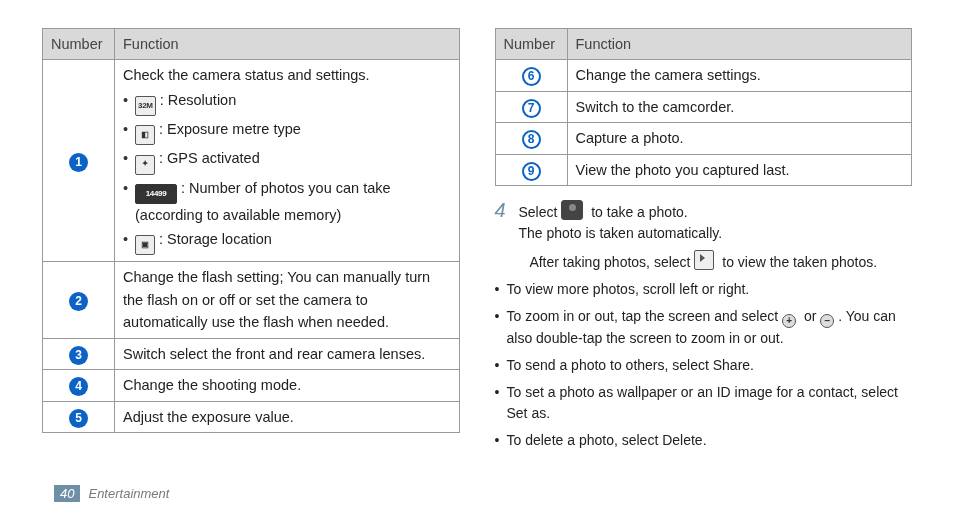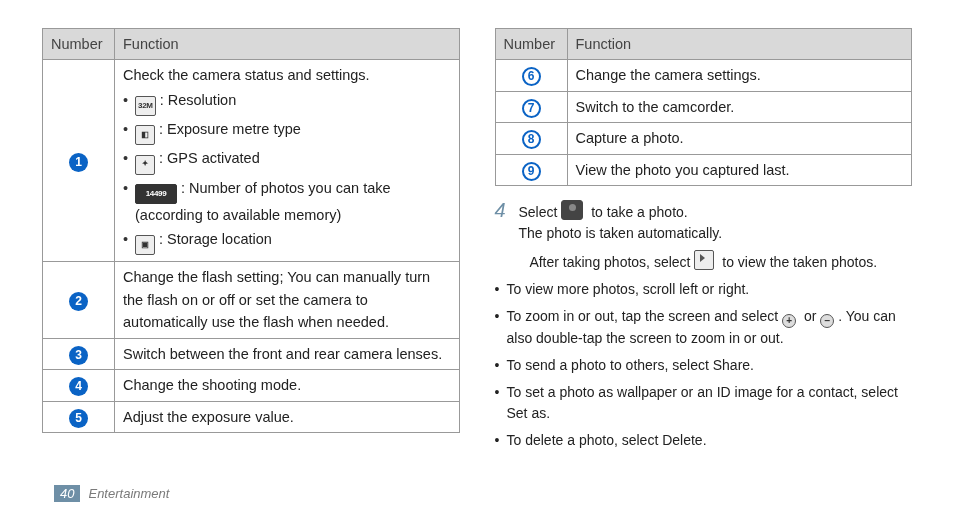--- a/index.html
+++ b/index.html
@@ -173,21 +173,21 @@
               </li>
             </ul>
           </td>
         </tr>
         <tr>
           <td class="numcell"><span class="badge solid">2</span></td>
           <td>Change the flash setting; You can manually turn the flash on or off or set the camera to automatically use the flash when needed.</td>
         </tr>
         <tr>
           <td class="numcell"><span class="badge solid">3</span></td>
-          <td>Switch between the front and rear camera lenses.</td>
+          <td>Switch select the front and rear camera lenses.</td>
         </tr>
         <tr>
           <td class="numcell"><span class="badge solid">4</span></td>
           <td>Change the shooting mode.</td>
         </tr>
         <tr>
           <td class="numcell"><span class="badge solid">5</span></td>
           <td>Adjust the exposure value.</td>
         </tr>
       </tbody>

